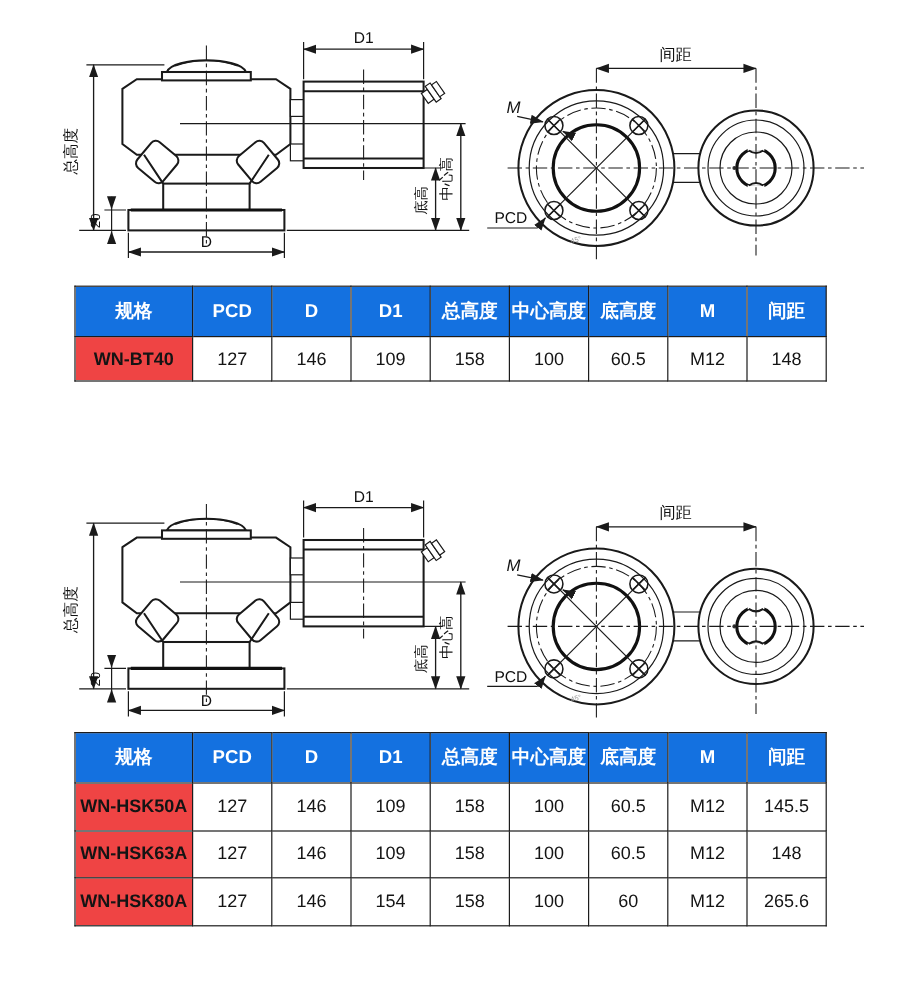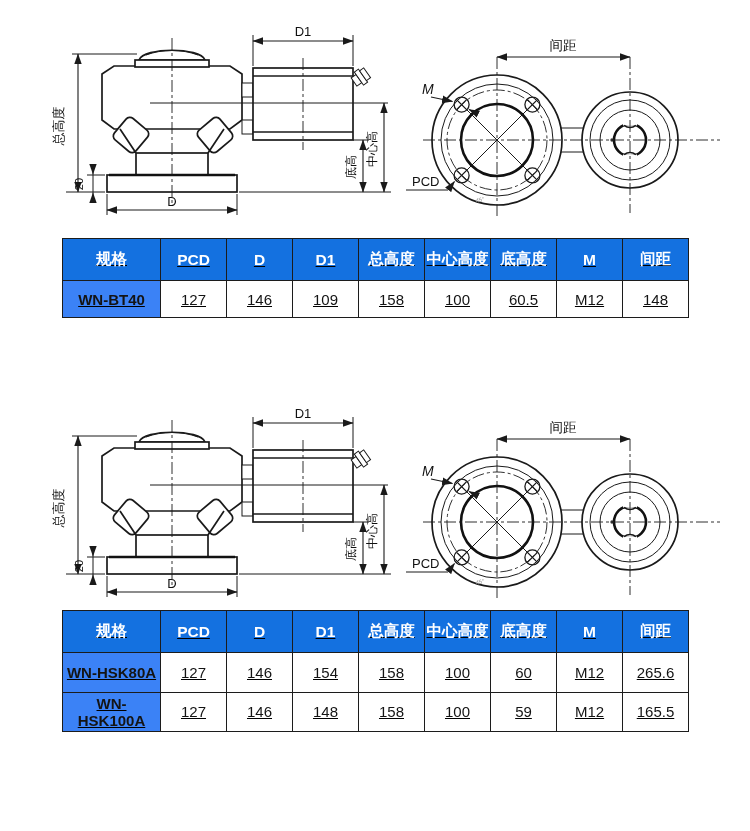--- a/index.html
+++ b/index.html
@@ -12,28 +12,28 @@
   .bold{stroke:#111;stroke-width:2.6;fill:none;}
   .cl{stroke:#1a1a1a;stroke-width:0.9;stroke-dasharray:12 3 3 3;fill:none;}
   .dim{stroke:#1a1a1a;stroke-width:1.1;fill:none;marker-start:url(#ah);marker-end:url(#ah);}
   .arrE{stroke:#1a1a1a;stroke-width:1.1;fill:none;marker-end:url(#ah);}
   .f{fill:#ffffff;}
   .lbl{font-family:"Liberation Sans","DejaVu Sans",sans-serif;font-size:13px;fill:#111;}
   .lblS{font-family:"Liberation Sans","DejaVu Sans",sans-serif;font-size:11px;fill:#111;}
   .lblM{font-family:"Liberation Sans","DejaVu Sans",sans-serif;font-size:14px;font-style:italic;fill:#111;}
   .lblT{font-family:"Liberation Sans","DejaVu Sans",sans-serif;font-size:6px;fill:#999;}
   
-  .tblwrap{position:absolute;left:62px;width:627px;text-decoration:underline;}
+  .tblwrap{position:absolute;left:62px;width:627px;}
   .spec-table{border-collapse:collapse;width:627px;table-layout:fixed;}
   .spec-table th,.spec-table td{border:1.6px solid #1c1c1c;text-align:center;vertical-align:middle;
       font-size:15px;color:#141414;background:#fff;padding:0;overflow:hidden;}
   .spec-table th{background:#1471e0;color:#fff;font-weight:700;font-size:15.5px;height:41px;}
   .spec-table td{height:36px;}
   .t2 td{height:38.5px;}
-  .spec-table td.rowlabel{background:#3b82f6;font-weight:700;}
+  .spec-table td.rowlabel{background:#ef4444;font-weight:700;}
 </style>
 </head>
 <body>
 
 <div class="sheet">
 
   <svg width="0" height="0" style="position:absolute">
     <defs>
       <marker id="ah" markerWidth="11" markerHeight="8" refX="9.5" refY="4" orient="auto-start-reverse">
         <path d="M0,0.5 L10,4 L0,7.5 Z" fill="#1a1a1a"></path>
@@ -245,38 +245,49 @@
           <th>D1</th>
           <th>总高度</th>
           <th>中心高度</th>
           <th>底高度</th>
           <th>M</th>
           <th>间距</th>
         </tr>
       </thead>
       <tbody>
         <tr>
+          <td class="rowlabel">WN-HSK50A</td>
+          <td>127</td>
+          <td>146</td>
+          <td>109</td>
+          <td>158</td>
+          <td>100</td>
+          <td>60.5</td>
+          <td>M12</td>
+          <td>145.5</td>
+        </tr>
+        <tr>
+          <td class="rowlabel">WN-HSK63A</td>
+          <td>127</td>
+          <td>146</td>
+          <td>109</td>
+          <td>158</td>
+          <td>100</td>
+          <td>60.5</td>
+          <td>M12</td>
+          <td>148</td>
+        </tr>
+        <tr>
           <td class="rowlabel">WN-HSK80A</td>
           <td>127</td>
           <td>146</td>
           <td>154</td>
           <td>158</td>
           <td>100</td>
           <td>60</td>
           <td>M12</td>
           <td>265.6</td>
-        </tr>
-        <tr>
-          <td class="rowlabel">WN-HSK100A</td>
-          <td>127</td>
-          <td>146</td>
-          <td>148</td>
-          <td>158</td>
-          <td>100</td>
-          <td>59</td>
-          <td>M12</td>
-          <td>165.5</td>
         </tr>
       </tbody>
     </table>
   </div>
 
 </div>
 
 </body></html>

